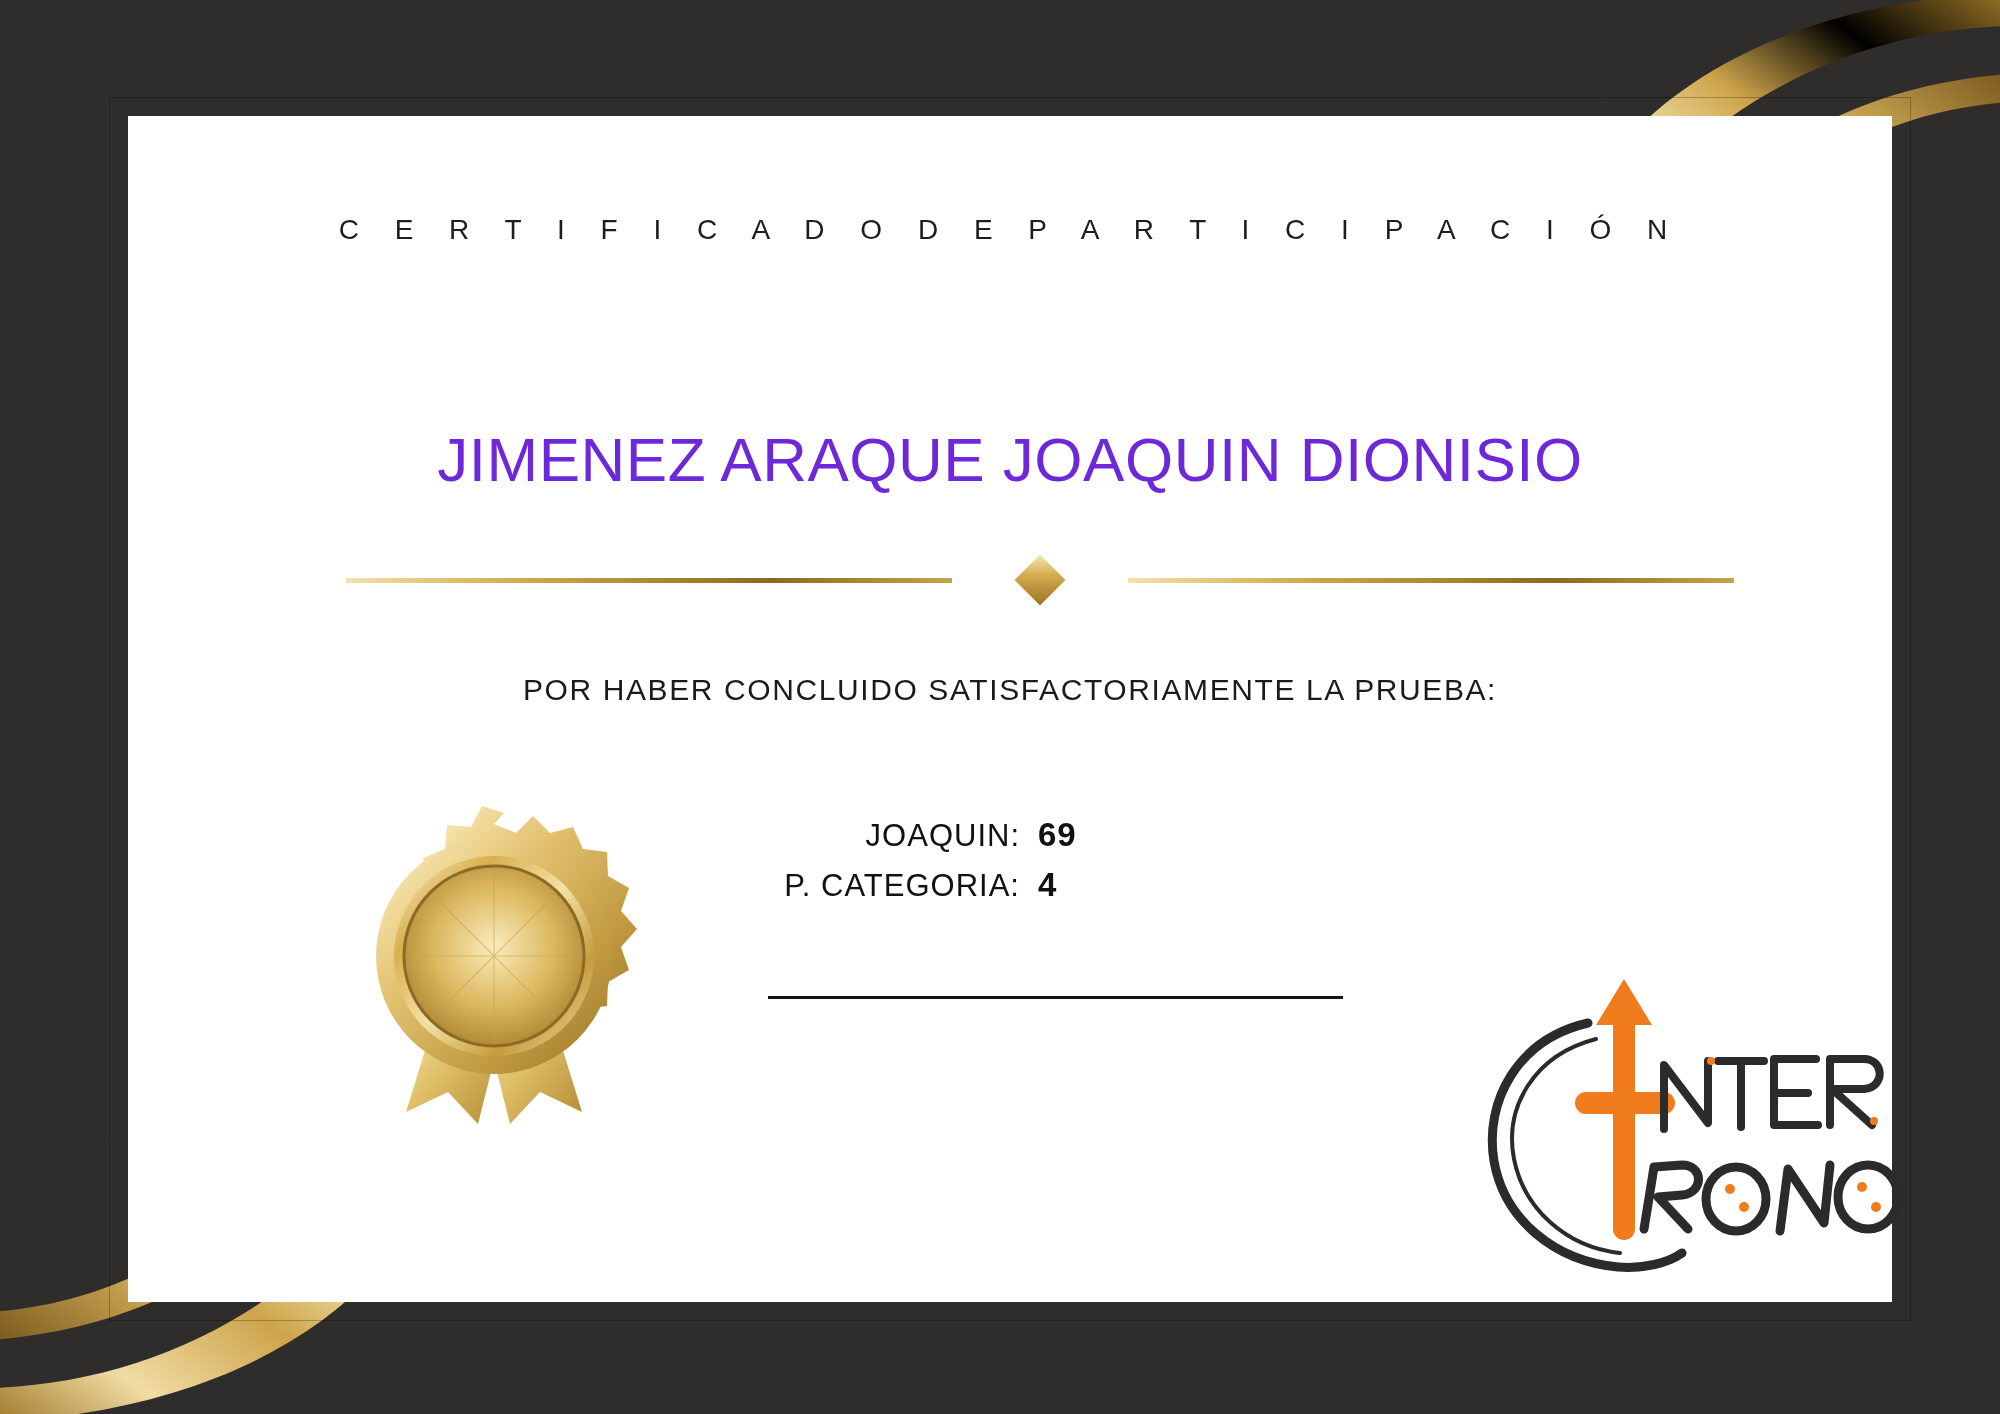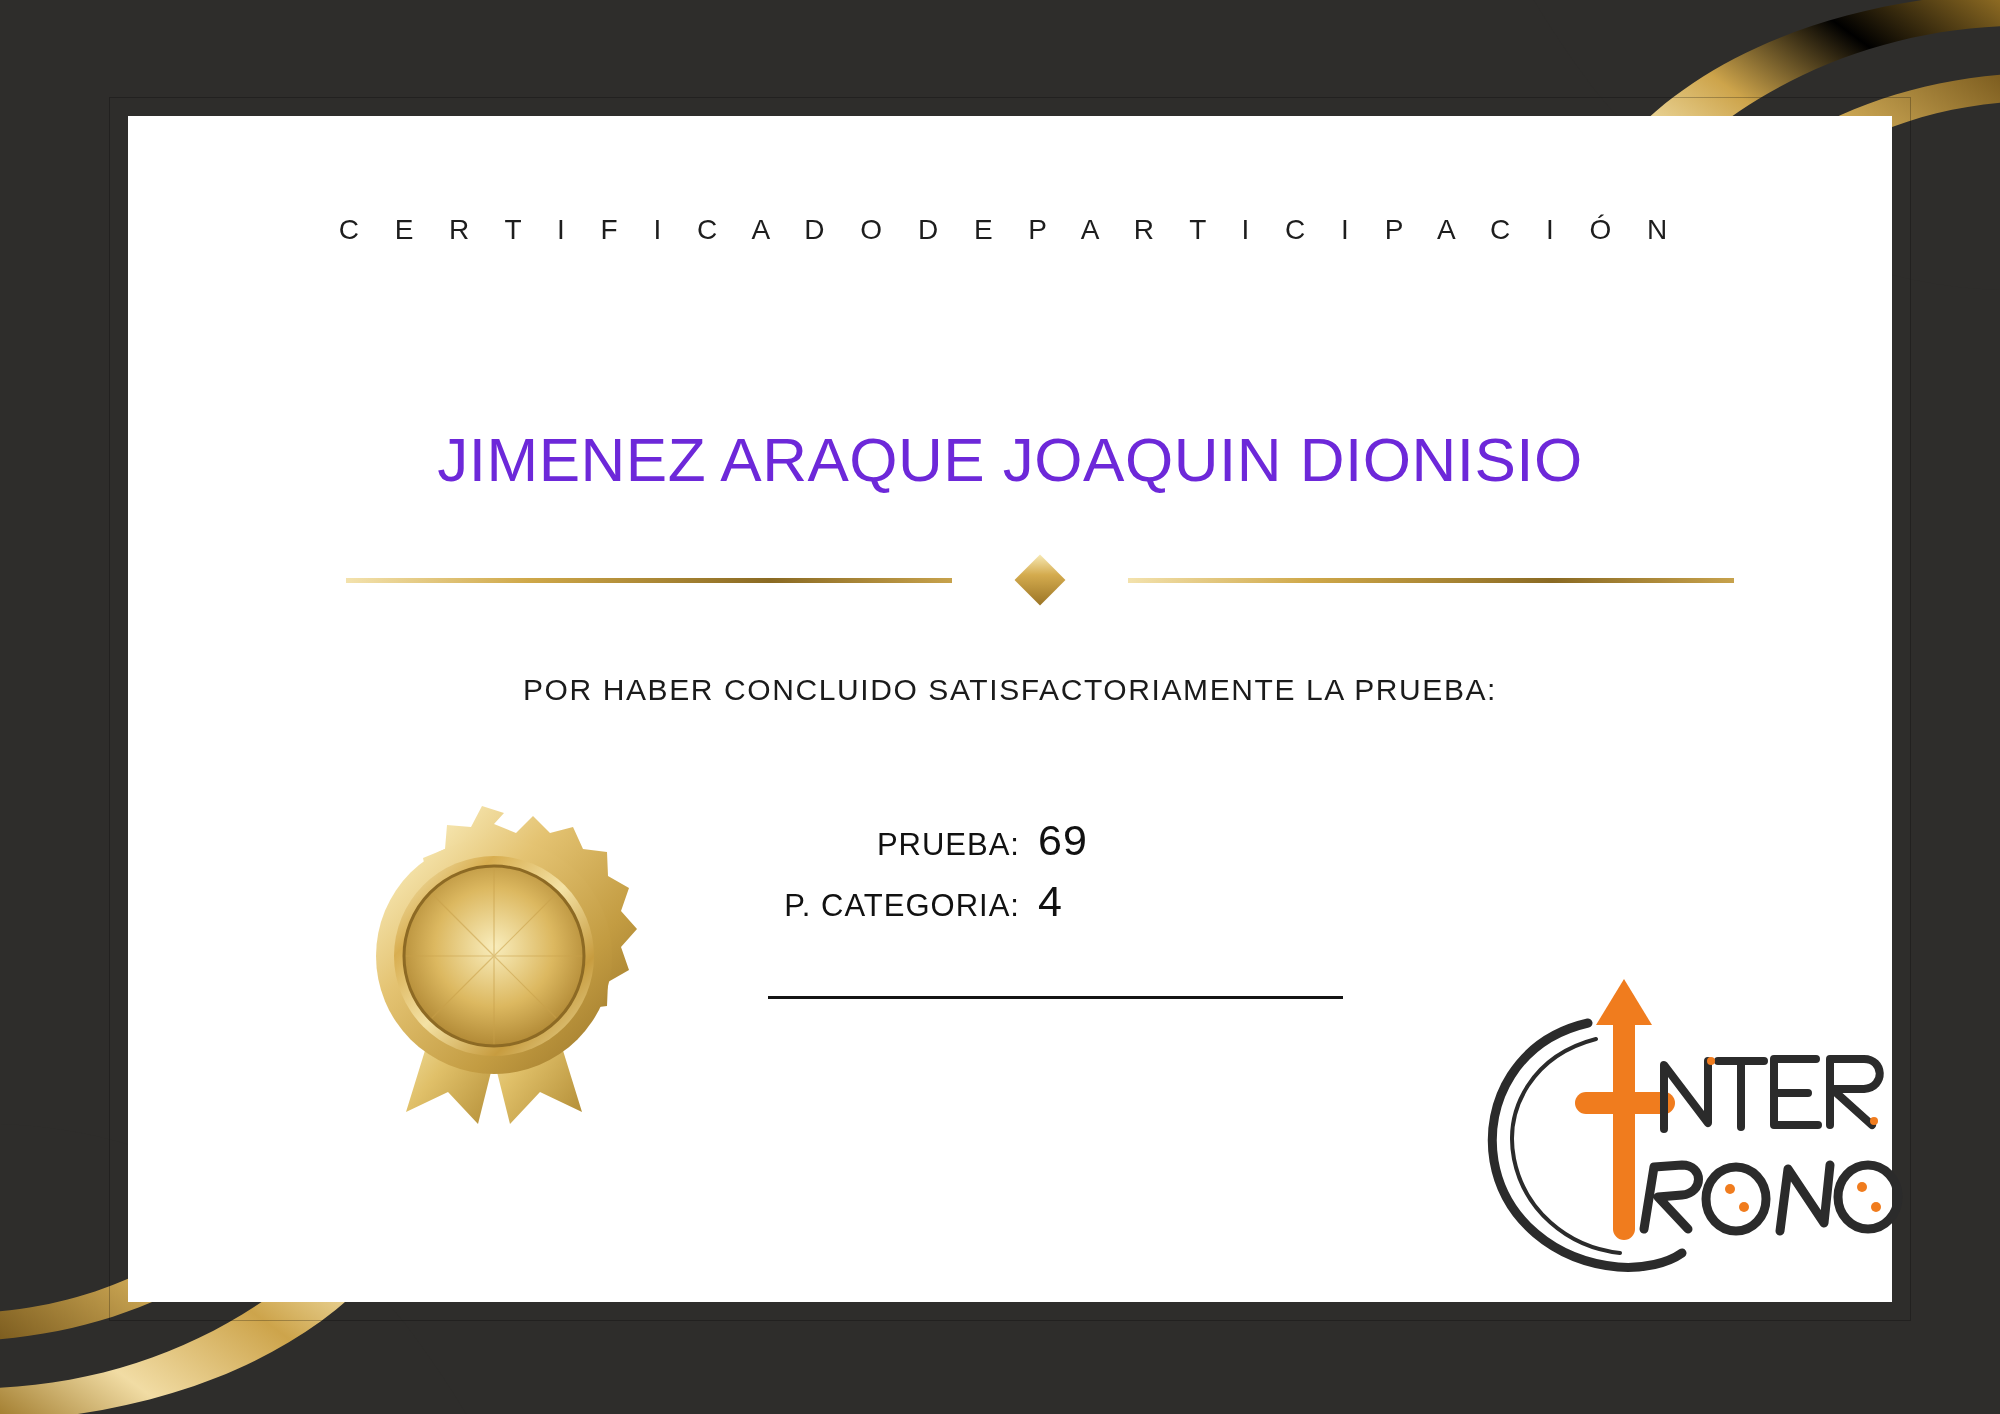--- a/index.html
+++ b/index.html
@@ -143,21 +143,22 @@
     align-items: baseline;
     margin-bottom: 12px;
   }
   .result-label {
     width: 310px;
     text-align: right;
     padding-right: 18px;
     box-sizing: border-box;
   }
   .result-value {
-    font-size: 43px;
+    font-size: 33px;
+    font-weight: bold;
   }
   .signature-line {
     position: absolute;
     left: 640px;
     top: 880px;
     width: 575px;
     height: 3px;
     background: #141414;
   }
 
@@ -300,21 +301,21 @@
             <line x1="0" y1="0" x2="-62" y2="62"></line>
             <line x1="0" y1="0" x2="-88" y2="0"></line>
             <line x1="0" y1="0" x2="-62" y2="-62"></line>
           </g>
           <circle cx="0" cy="0" r="90" fill="none" stroke="#8d6a24" stroke-width="3"></circle>
         </g>
       </svg>
 
       <div class="results">
         <div class="result-row">
-          <span class="result-label">PRUEBA:</span>
+          <span class="result-label">JOAQUIN:</span>
           <span class="result-value">69</span>
         </div>
         <div class="result-row">
           <span class="result-label">P. CATEGORIA:</span>
           <span class="result-value">4</span>
         </div>
       </div>
       <div class="signature-line"></div>
 
       <div class="logo">

